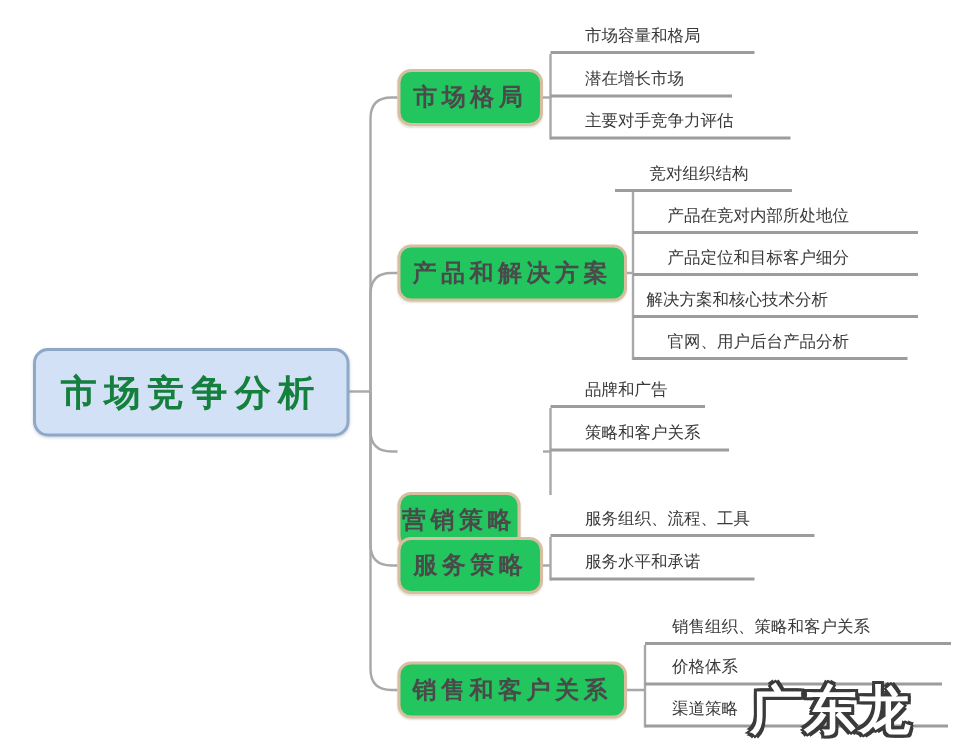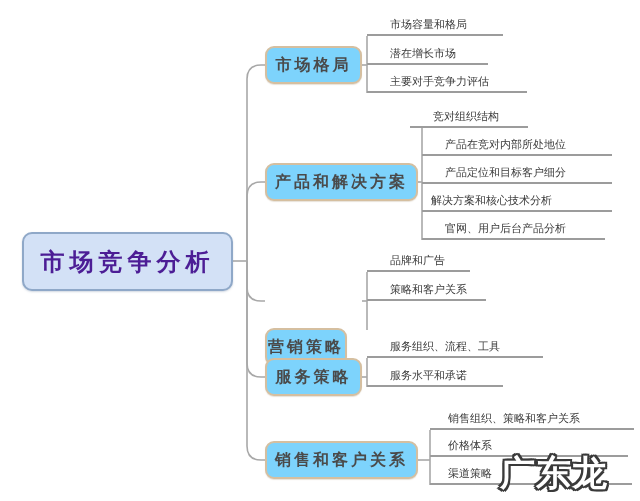--- a/index.html
+++ b/index.html
@@ -3,30 +3,30 @@
 <meta charset="utf-8">
 <style>
   html,body{margin:0;padding:0;background:#ffffff;}
   .canvas{
     position:relative;width:640px;height:501px;background:#ffffff;overflow:hidden;
     font-family:"Liberation Sans","DejaVu Sans",sans-serif;
   }
   svg.connectors{position:absolute;left:0;top:0;pointer-events:none;}
   .node{
     position:absolute;box-sizing:border-box;display:flex;align-items:center;justify-content:center;
-    color:#4c1d95;white-space:nowrap;
+    color:#15803d;white-space:nowrap;
   }
   .root{
     width:211px;height:59px;left:22px;top:232px;
     background:#d3e1f6;border:2px solid #8fa8c8;border-radius:10px;
     font-size:24px;font-weight:bold;letter-spacing:5px;
     box-shadow:0 1px 2px rgba(120,140,170,.35);
   }
   .branch{
-    height:38px;background:#7dd3fc;border:2px solid #d5bfa0;border-radius:9px;
+    height:38px;background:#22c55e;border:2px solid #d5bfa0;border-radius:9px;
     font-size:16px;font-weight:bold;letter-spacing:3px;color:#4a4a4a;
     box-shadow:0 1px 1px rgba(180,160,130,.3);
   }
   .child{
     position:absolute;box-sizing:border-box;height:22px;
     border-bottom:2px solid #9c9c9c;
     font-size:11px;font-weight:400;color:#3a3a3a;
     line-height:21px;white-space:nowrap;overflow:visible;
   }
   .watermark{

